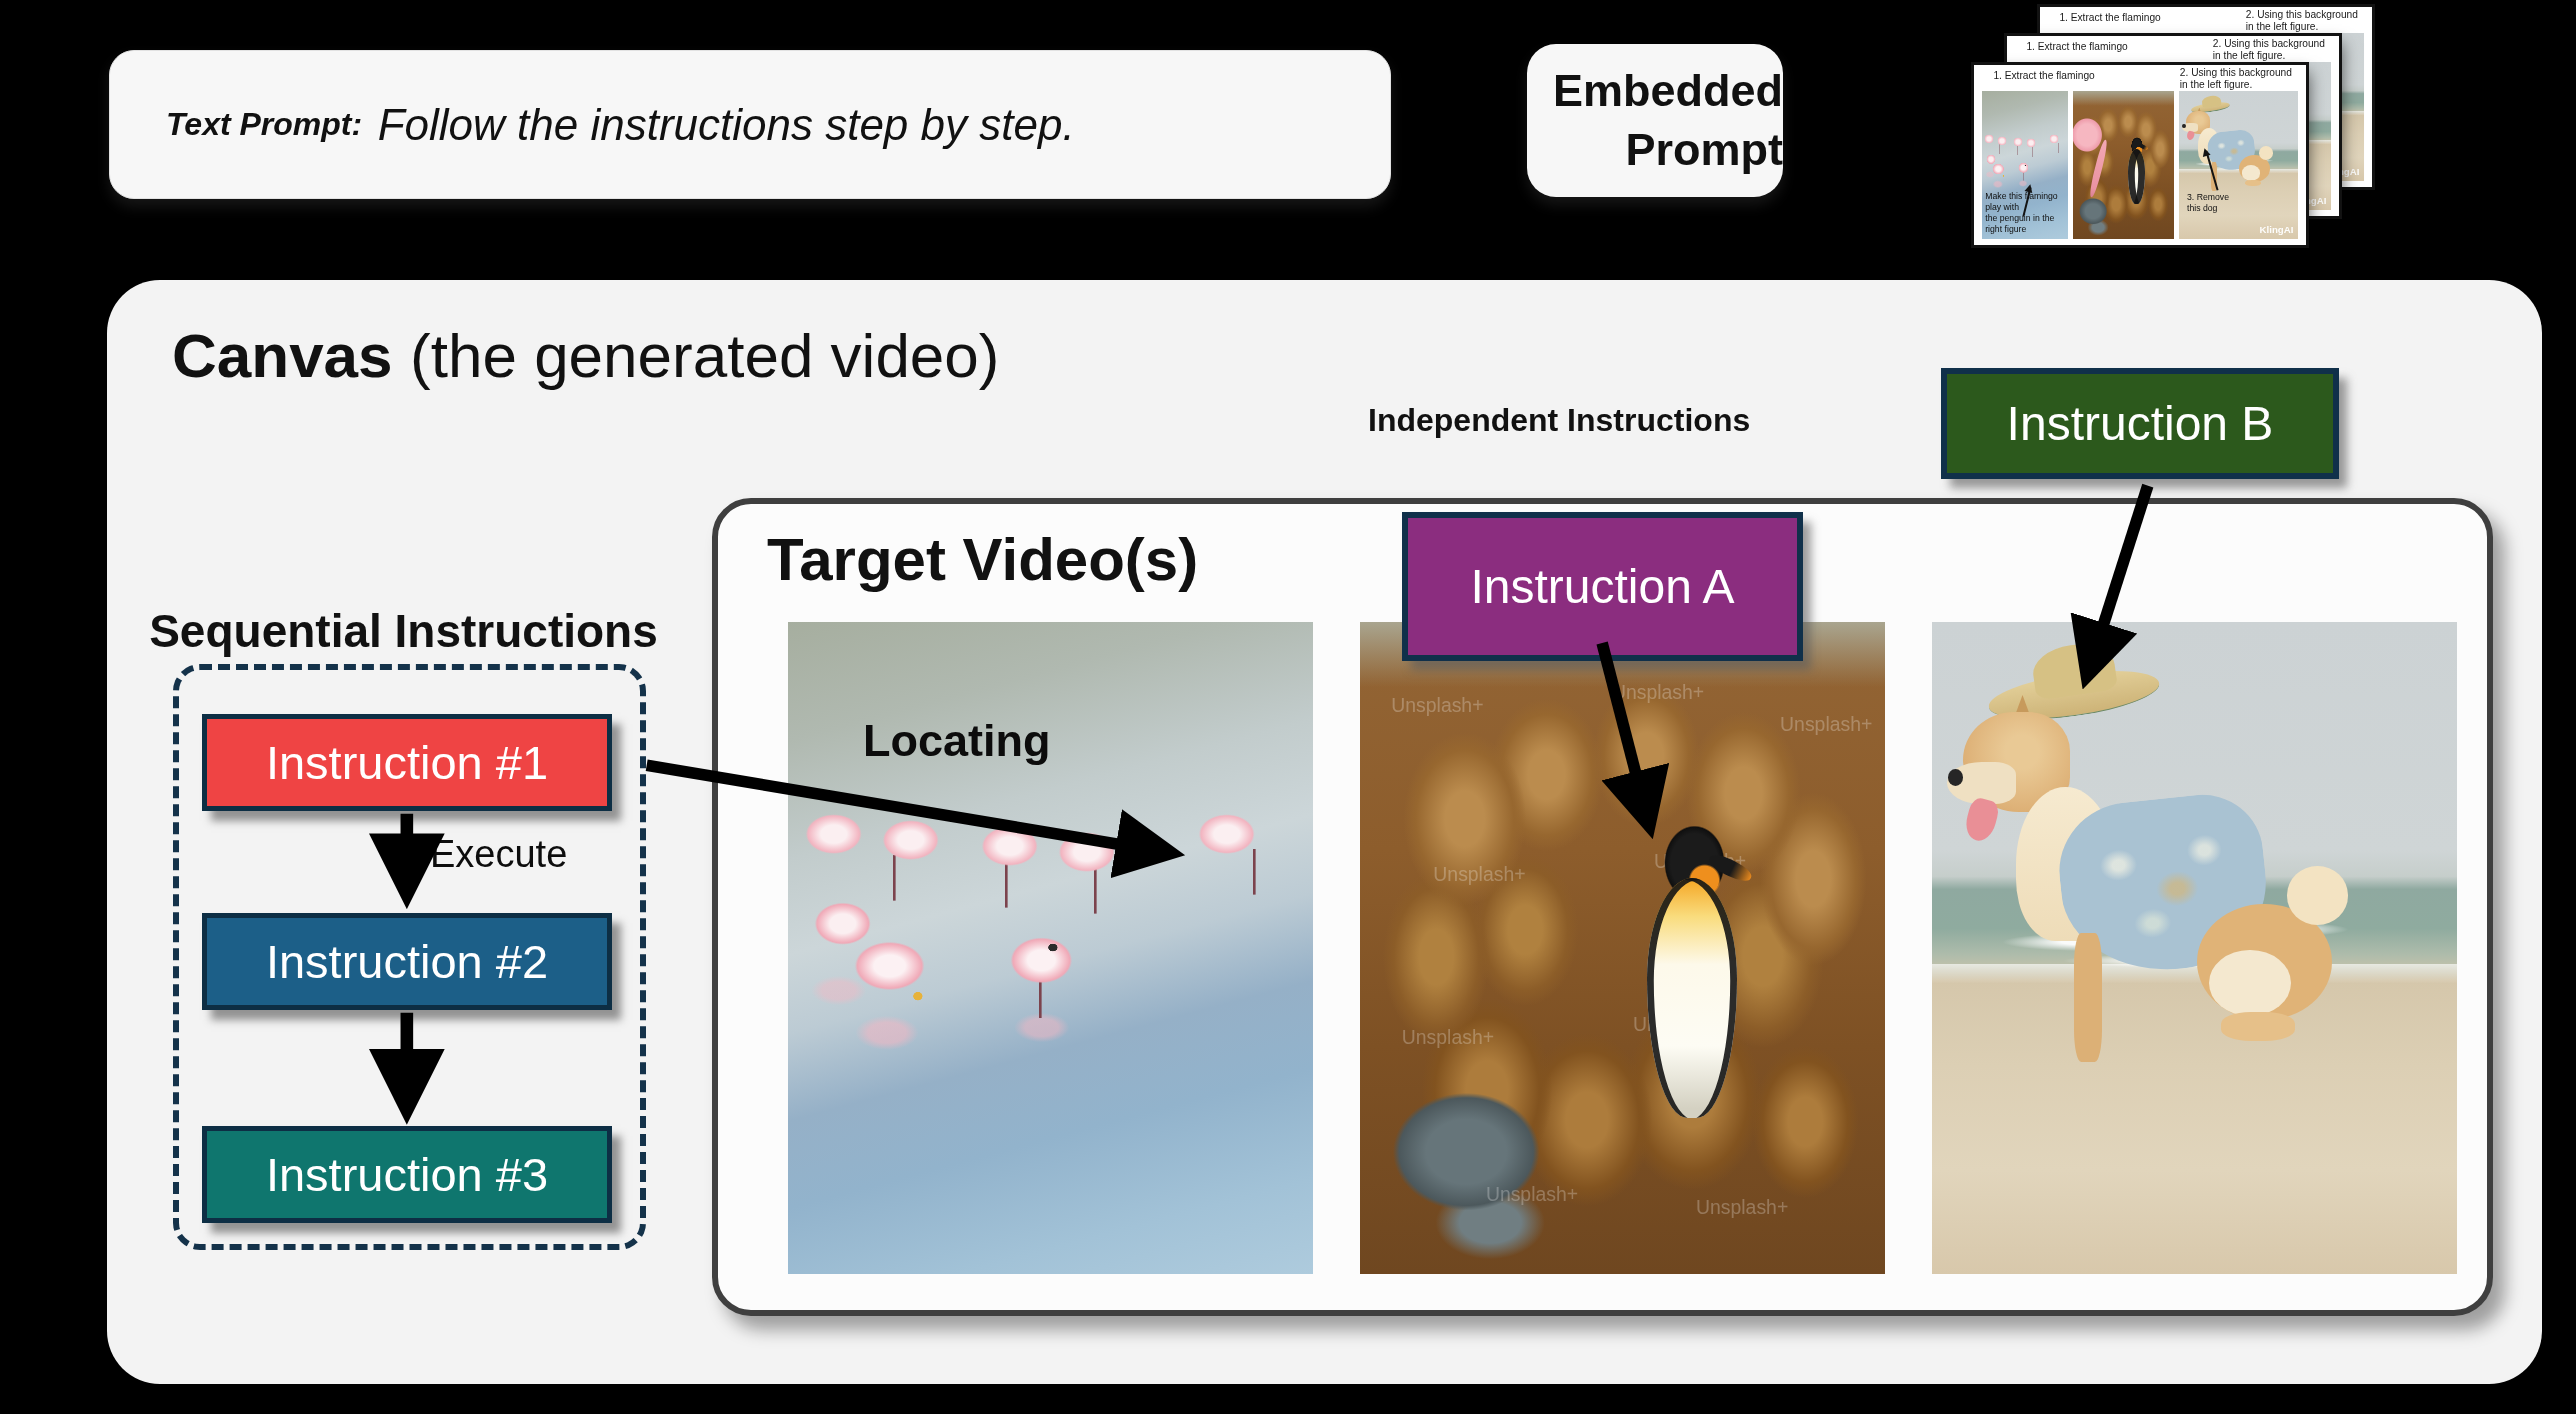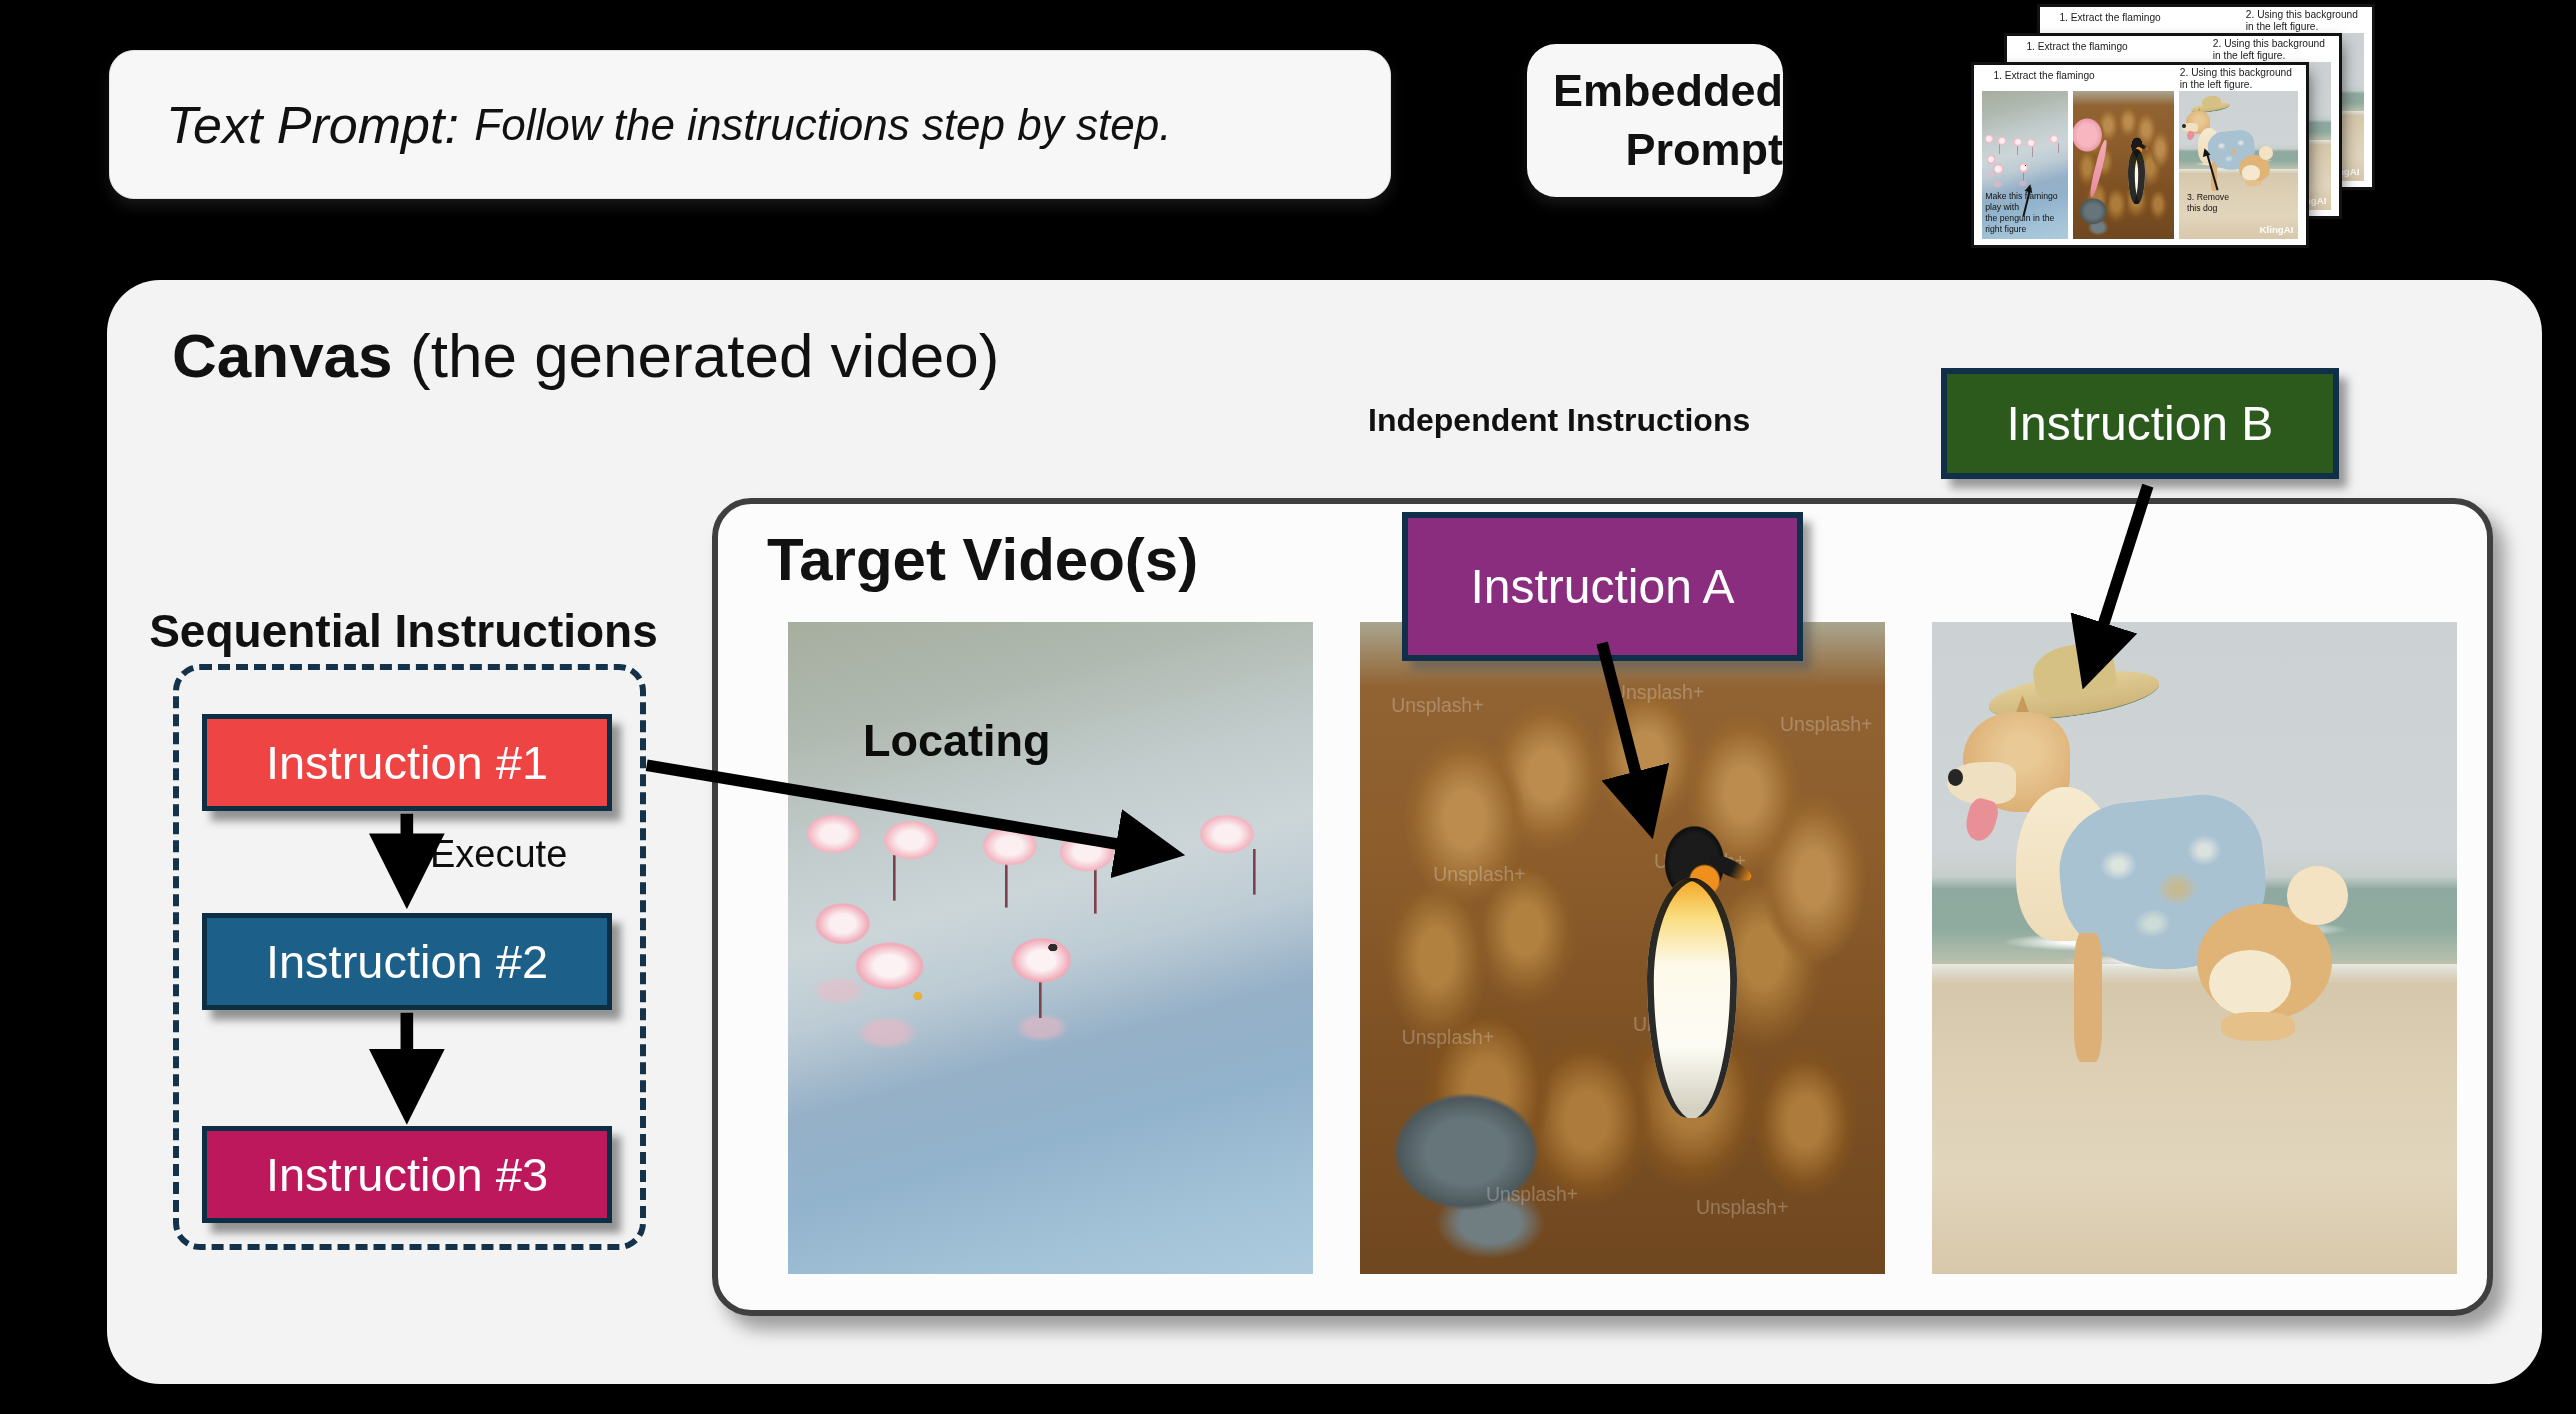--- a/index.html
+++ b/index.html
@@ -10,21 +10,21 @@
   }
   .abs { position:absolute; }
   i { display:block; position:absolute; }
 
   
   .text-prompt-box {
     left:109px; top:50px; width:1282px; height:149px; background:#f7f7f7;
     border:1.9px solid #e2e2e2; border-radius:25px; display:flex; align-items:center;
     padding-left:56px; box-shadow:0 7.8px 13.6px rgba(120,120,120,.18);
   }
-  .text-prompt-box .lbl { font-size:52px; font-style:italic; font-weight:normal; }
+  .text-prompt-box .lbl { font-size:32px; font-style:italic; font-weight:bold; }
   .text-prompt-box .txt { font-size:44px; font-style:italic; margin-left:15.5px; }
 
   .embedded-box {
     left:1527px; top:44px; width:256px; height:153px; background:#f7f7f7;
     border-radius:29px; display:flex; flex-direction:column; justify-content:center;
     align-items:flex-end; font-weight:bold; font-size:45px; line-height:1.3;
     box-shadow:0 7.8px 13.6px rgba(120,120,120,.18);
   }
 
   
@@ -70,21 +70,21 @@
   .instrA { left:1402px; top:512px; width:401px; height:149px; background:#8b2d7f; font-size:48px; z-index:30; }
 
   .dashed-box { left:173px; top:664px; width:473px; height:586px; border:6.8px dashed #14324a; border-radius:27px; }
   .iblue {
     position:absolute; left:202px; width:410px; height:97px; display:flex; align-items:center;
     justify-content:center; color:#fff; font-size:47px; border:5.8px solid #0d2e44;
     box-shadow:8.7px 9.7px 7.8px rgba(95,95,95,.65);
   }
   .i1 { top:714px; background:#ef4444; }
   .i2 { top:913px; background:#1c5f88; }
-  .i3 { top:1126px; background:#be185d; }
+  .i3 { top:1126px; background:#0f766e; }
   .execute-label { left:430px; top:833px; font-size:38px; color:#0d0d0d; }
 
   
   .target-panel {
     left:712px; top:498px; width:1781px; height:818px; background:#fcfcfc;
     border:6.8px solid #3f3f3f; border-radius:39px; box-shadow:11.7px 13.6px 17.5px rgba(0,0,0,.35);
   }
   .target-title { position:absolute; left:49px; top:21.4px; font-size:60px; font-weight:bold; }
   .photo-row { position:absolute; left:45px; top:118px; width:1694px; height:652px; display:flex; gap:21.4px; }
   .photo { flex:1; position:relative; overflow:hidden;margin-left:25px; }

